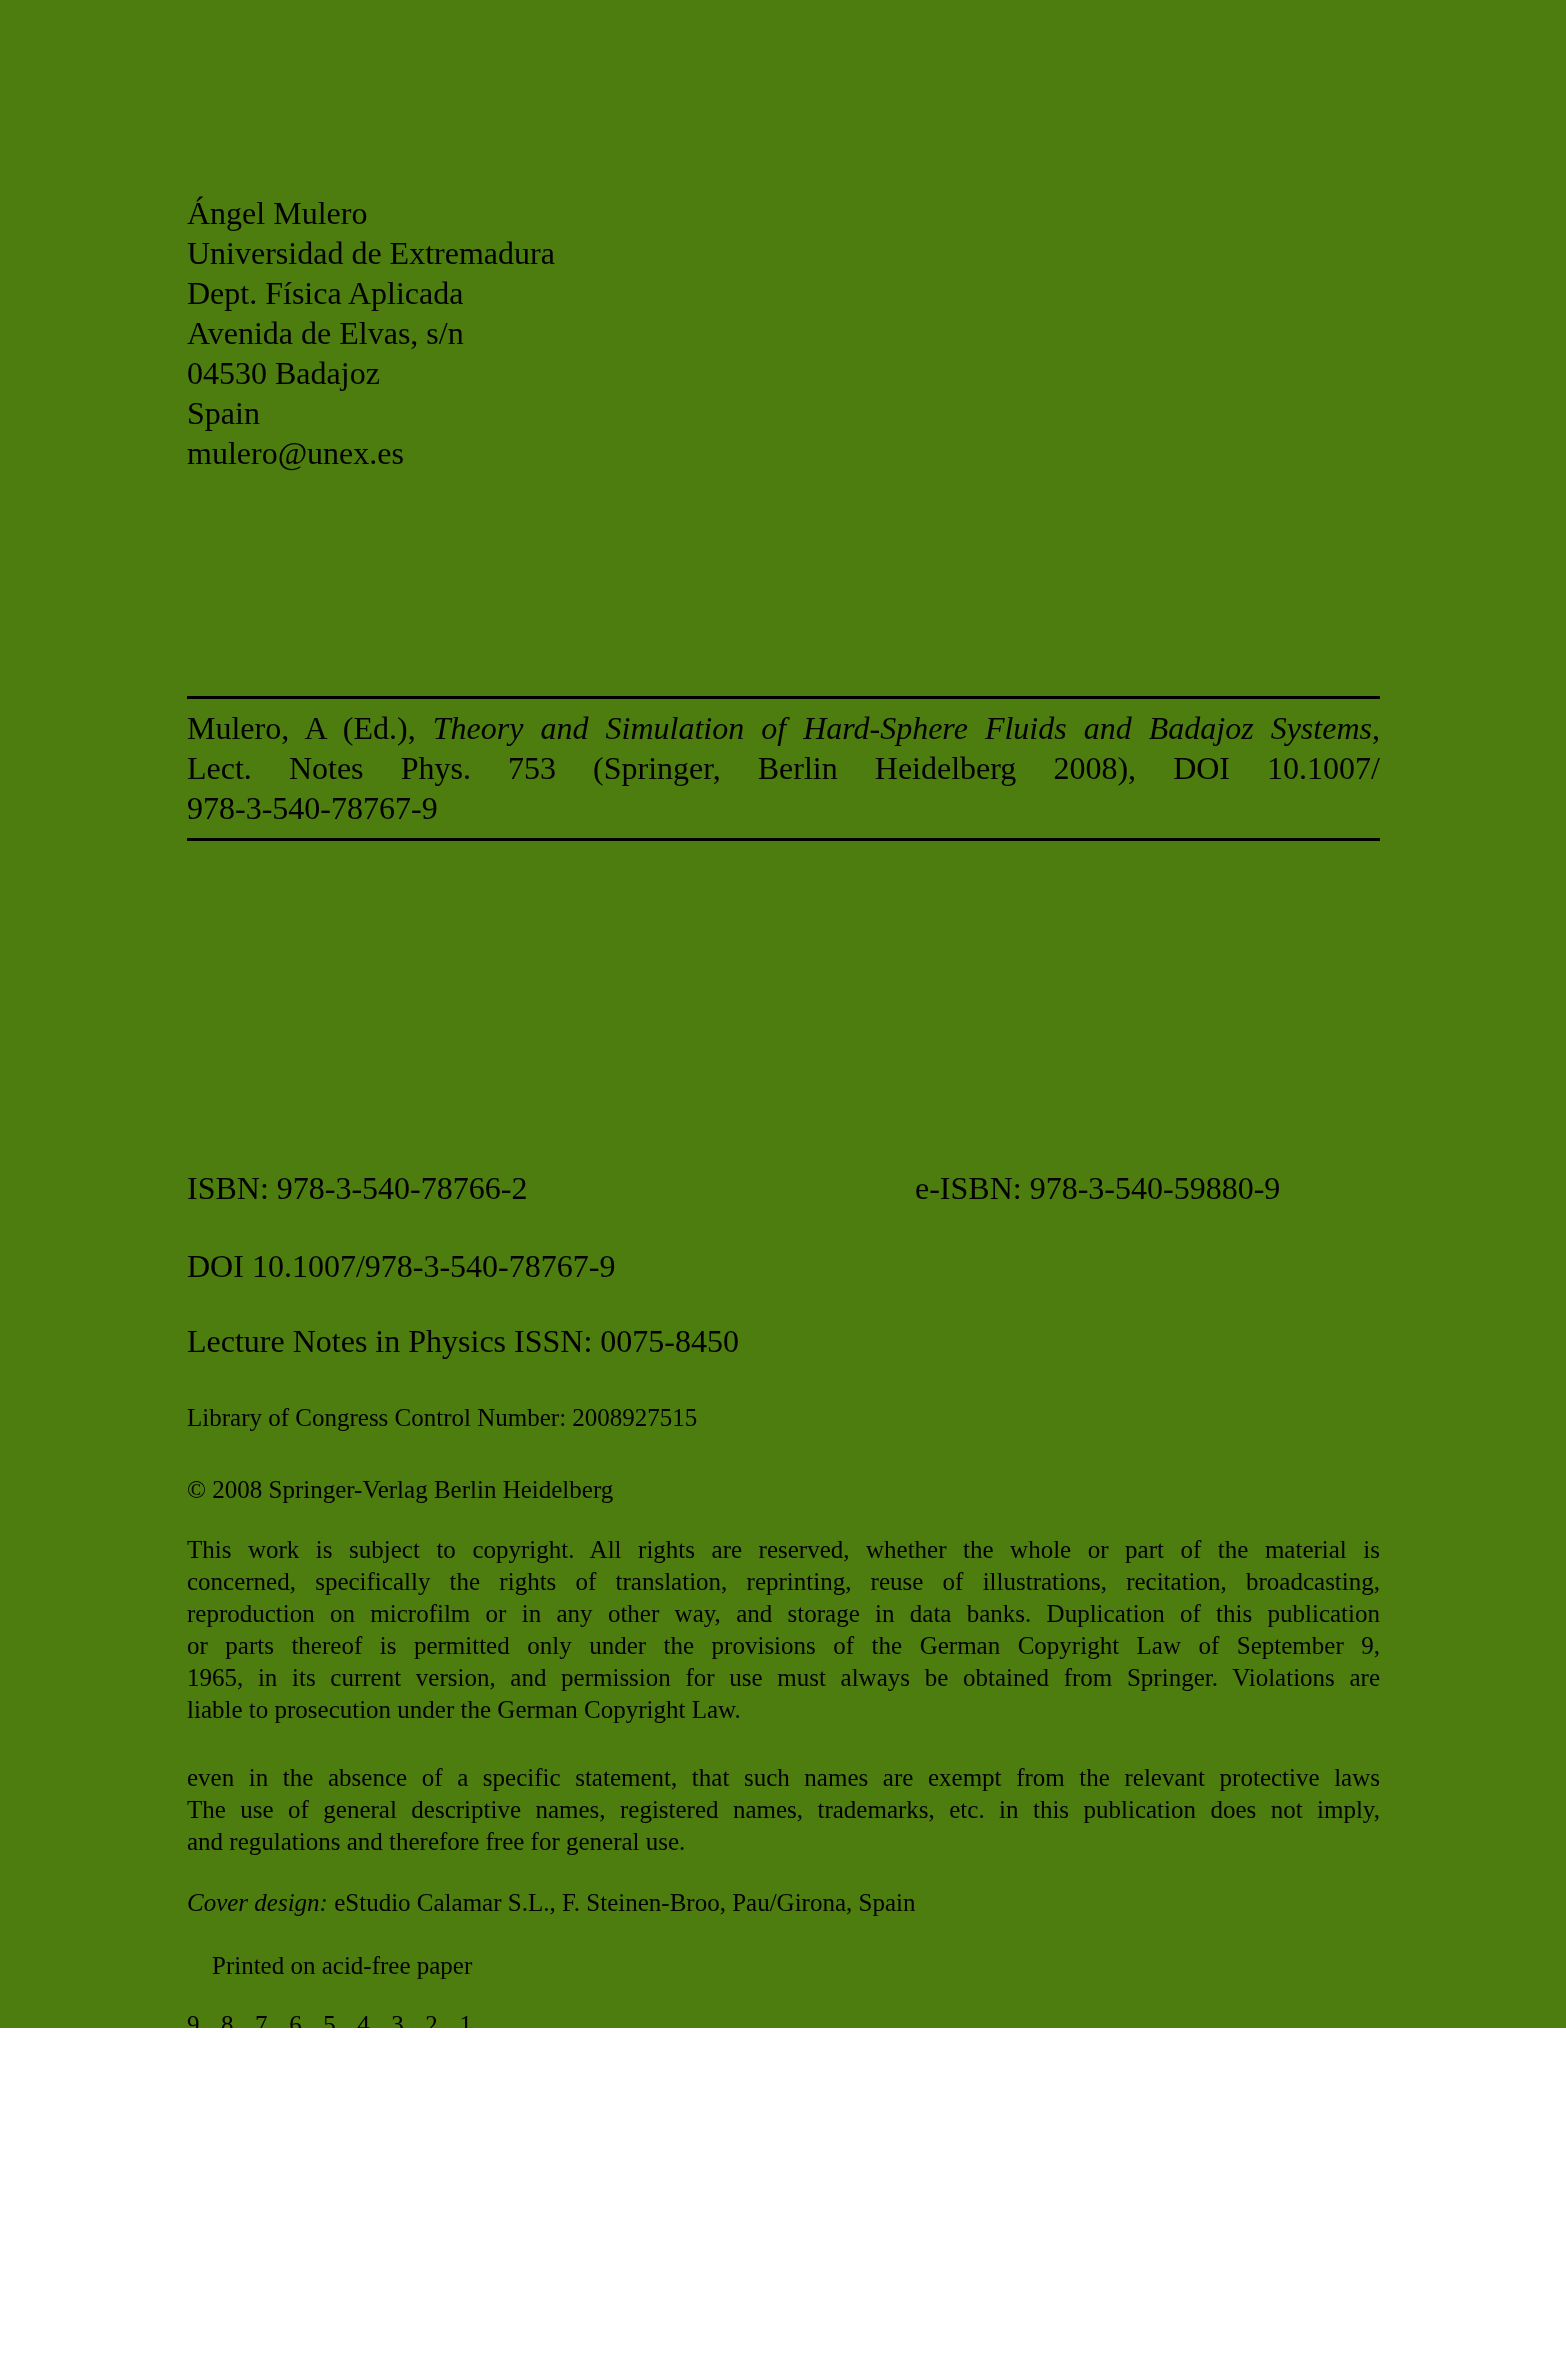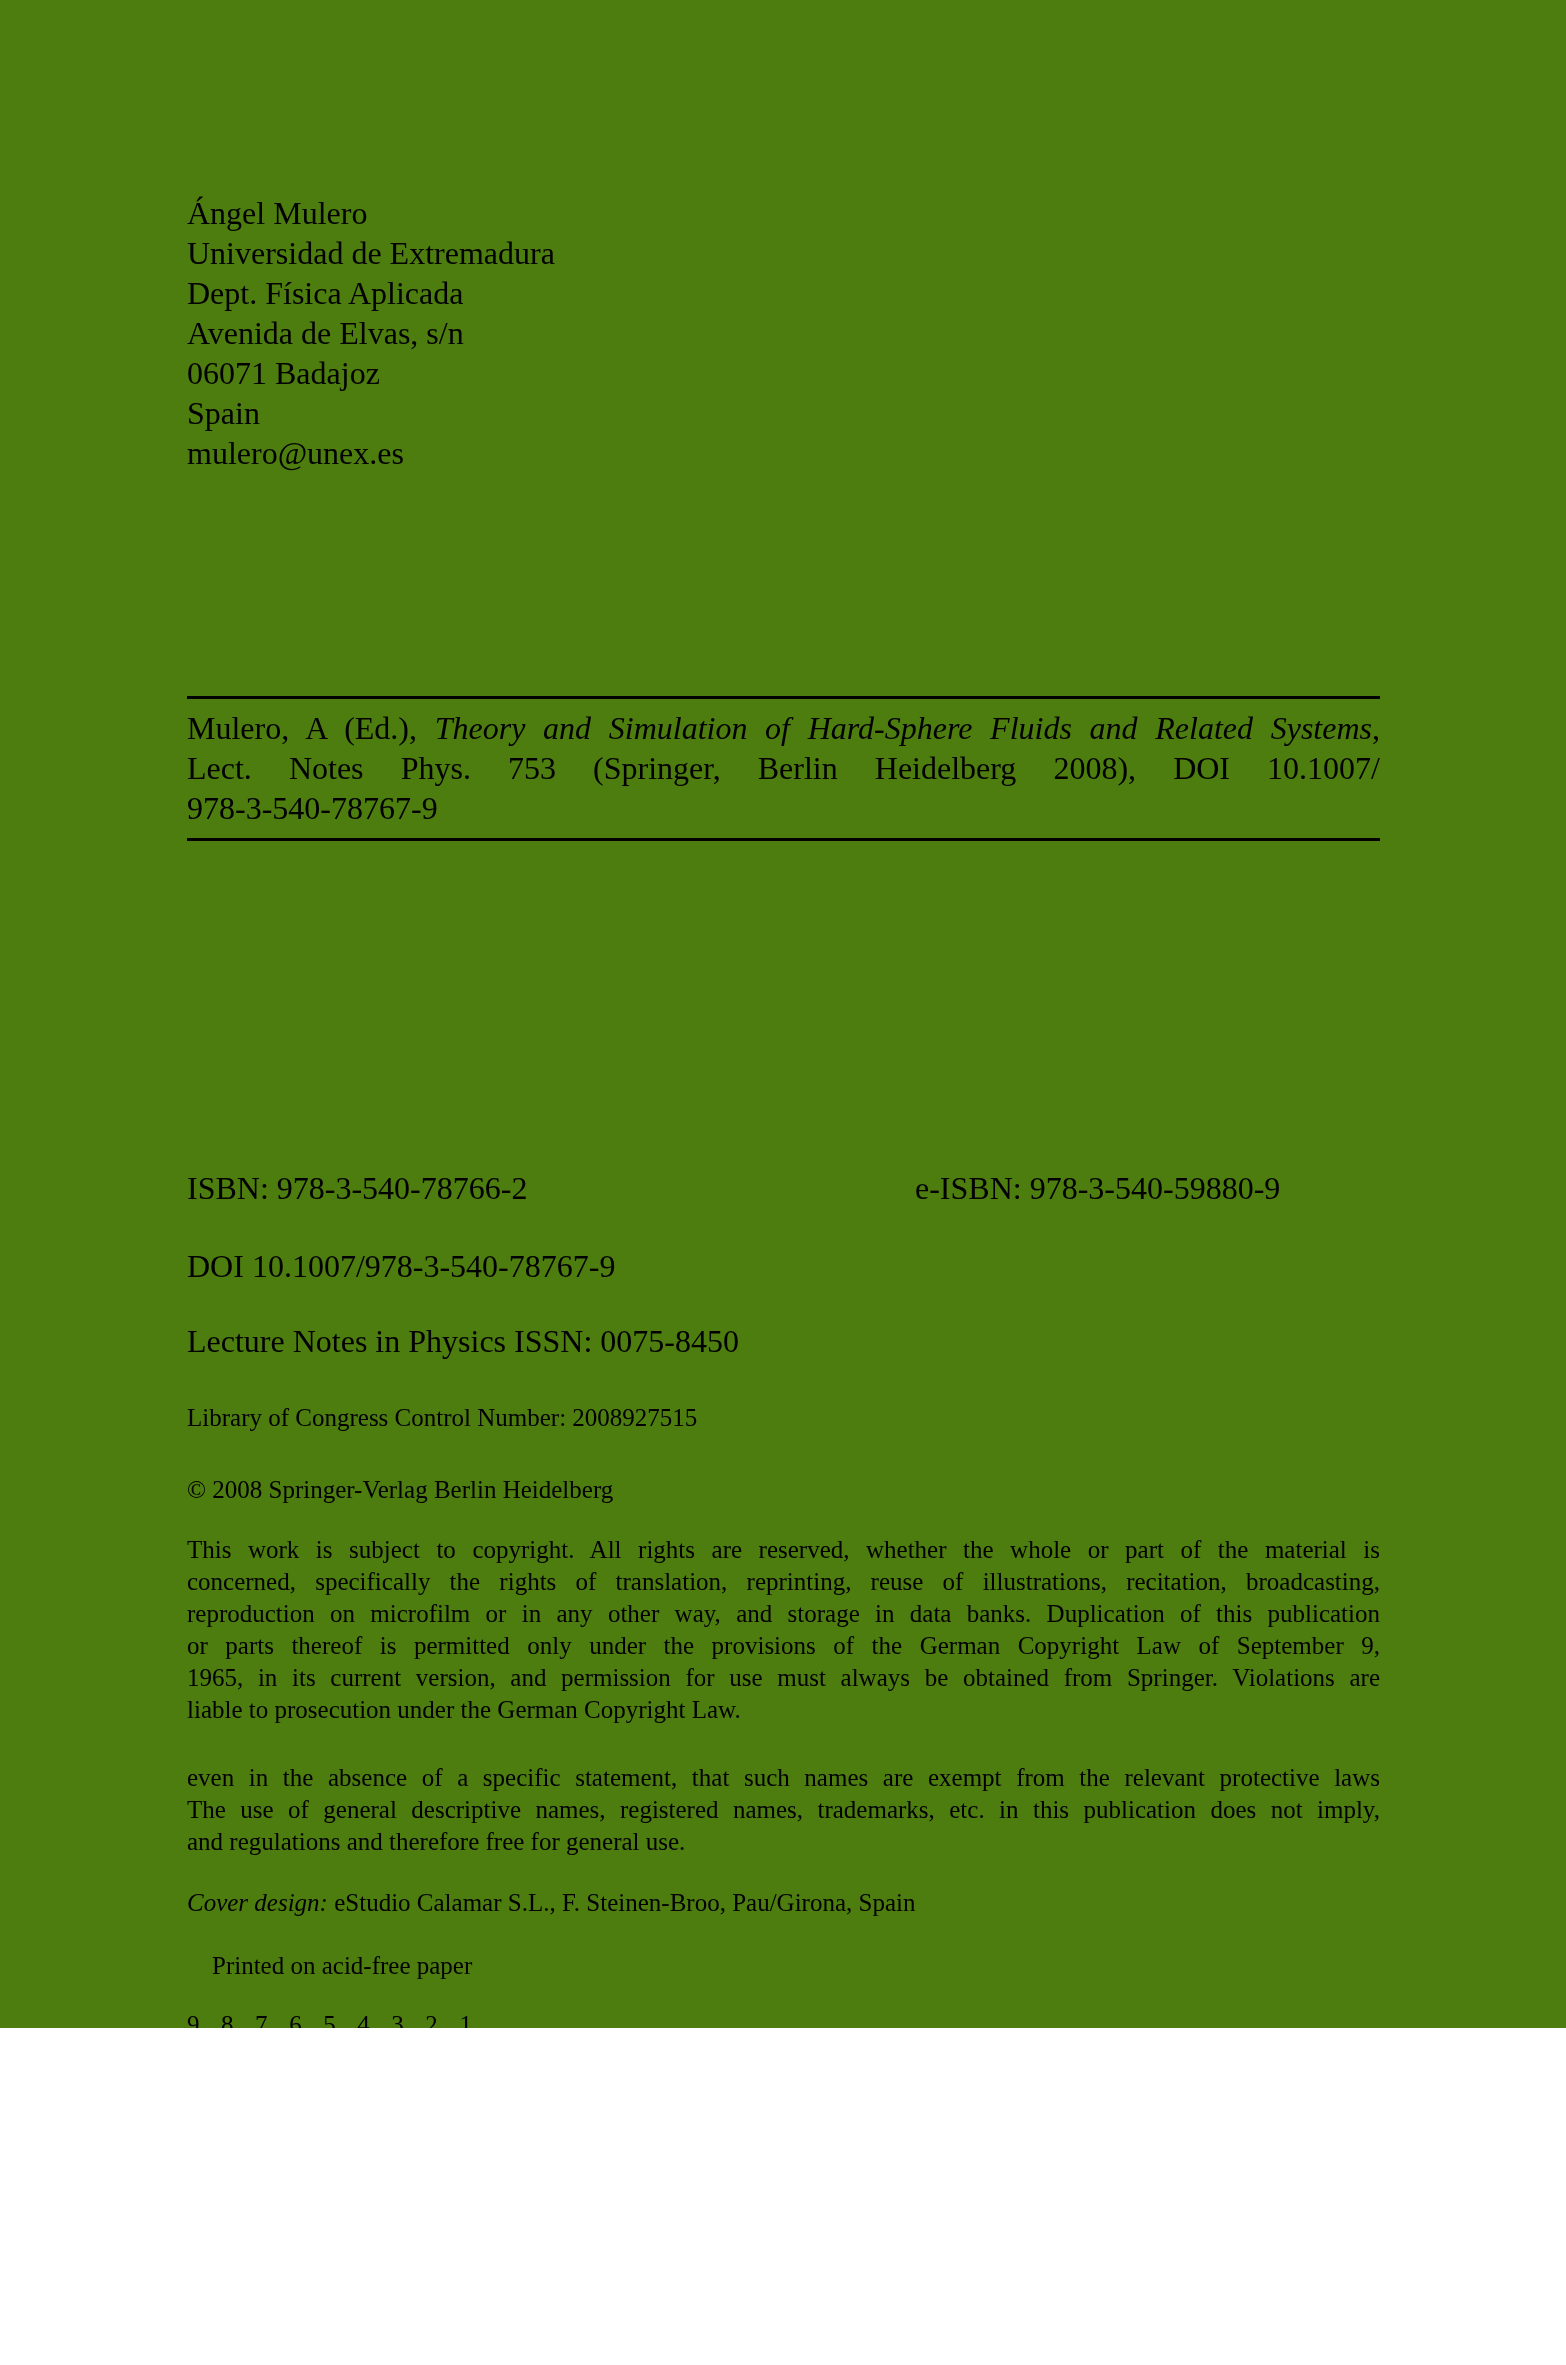--- a/index.html
+++ b/index.html
@@ -38,27 +38,27 @@
 </head>
 <body>
 
 <div class="page">
 
   <div class="block lg" style="top: 193px;">
     <div>Ángel Mulero</div>
     <div>Universidad de Extremadura</div>
     <div>Dept. Física Aplicada</div>
     <div>Avenida de Elvas, s/n</div>
-    <div>06071 Badajoz</div>
+    <div>04530 Badajoz</div>
     <div>Spain</div>
     <div>mulero@unex.es</div>
   </div>
 
   <div class="block lg citation-block" style="top: 696px;">
-    <div class="just"><span>Mulero, A (Ed.), </span><span class="it">Theory and Simulation of Hard-Sphere Fluids and Related Systems</span><span>,</span></div>
+    <div class="just"><span>Mulero, A (Ed.), </span><span class="it">Theory and Simulation of Hard-Sphere Fluids and Badajoz Systems</span><span>,</span></div>
     <div class="just">Lect. Notes Phys. 753 (Springer, Berlin Heidelberg 2008), DOI 10.1007/</div>
     <div>978-3-540-78767-9</div>
   </div>
 
   <div class="block lg isbn-row" style="top: 1168px;">
     <span>ISBN: 978-3-540-78766-2</span>
     <span class="eisbn">e-ISBN: 978-3-540-59880-9</span>
   </div>
 
   <div class="block lg" style="top: 1246px;">DOI 10.1007/978-3-540-78767-9</div>

